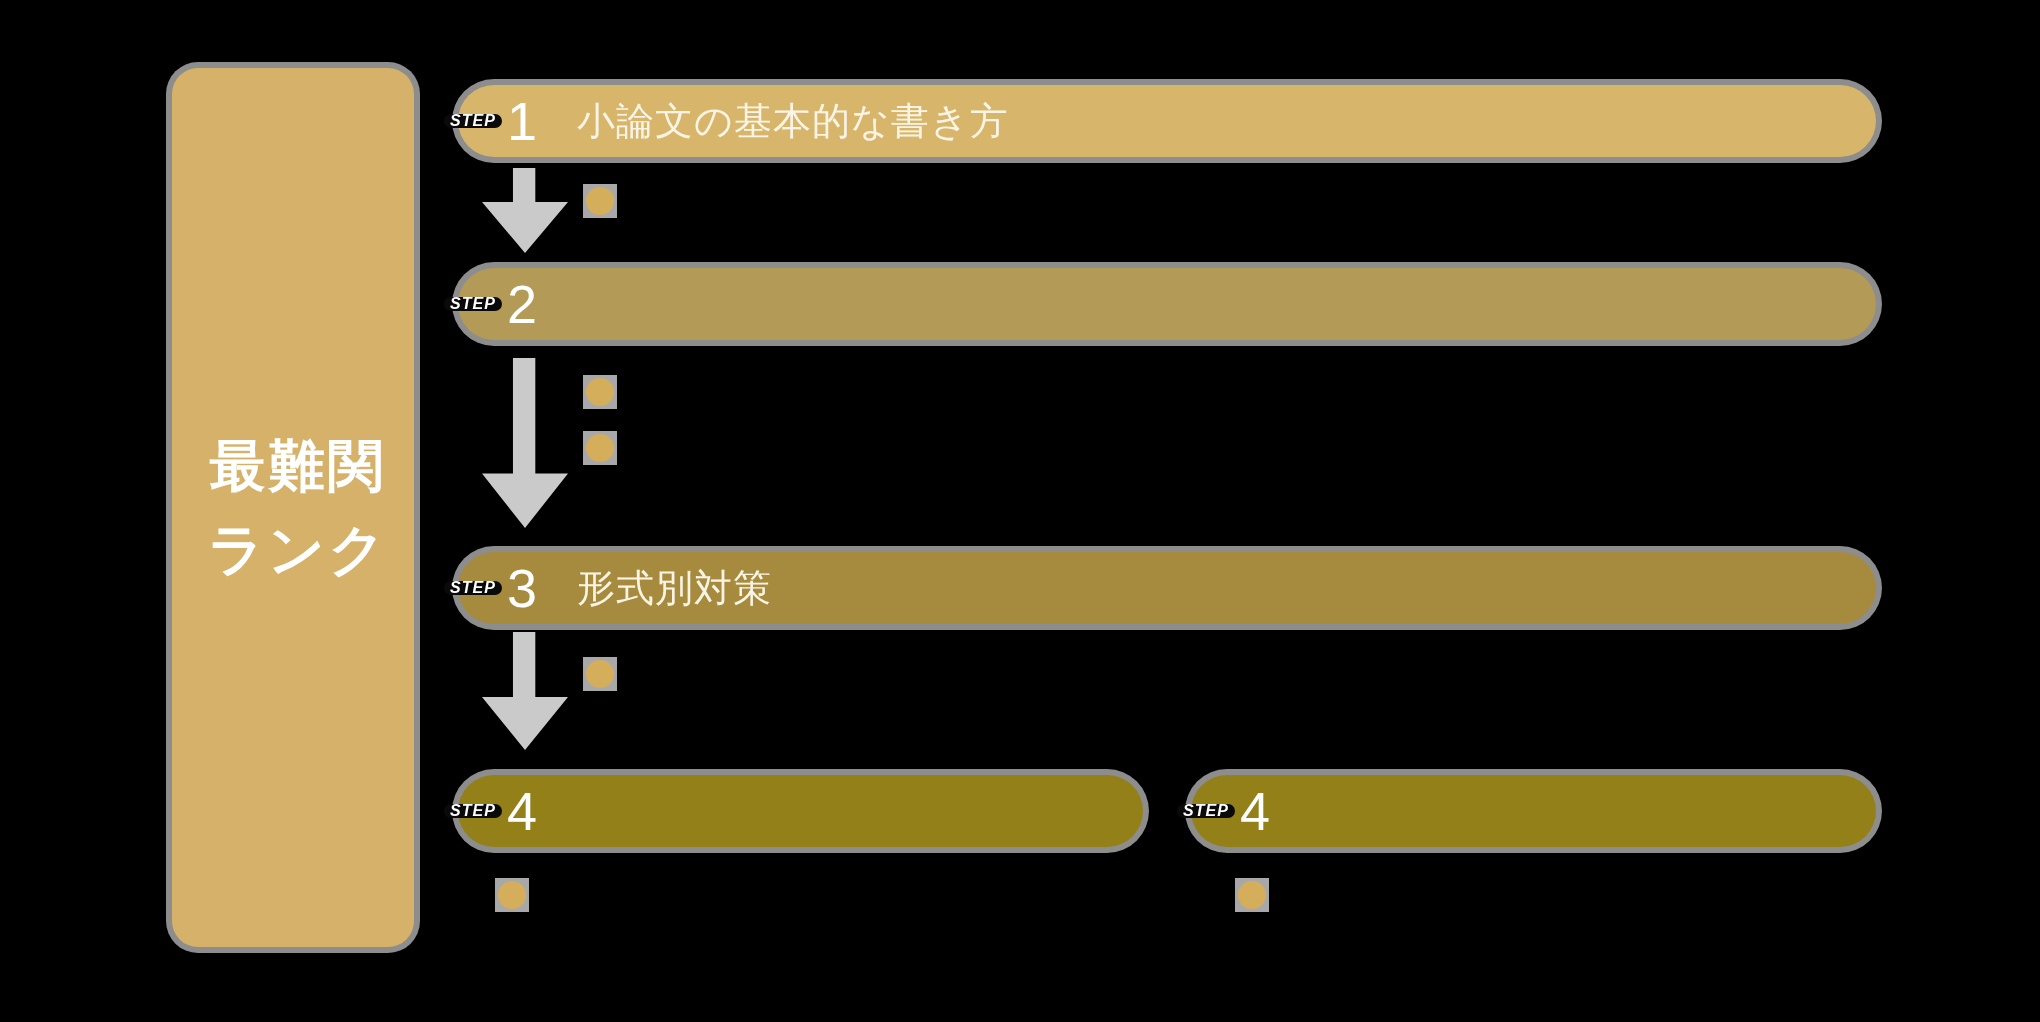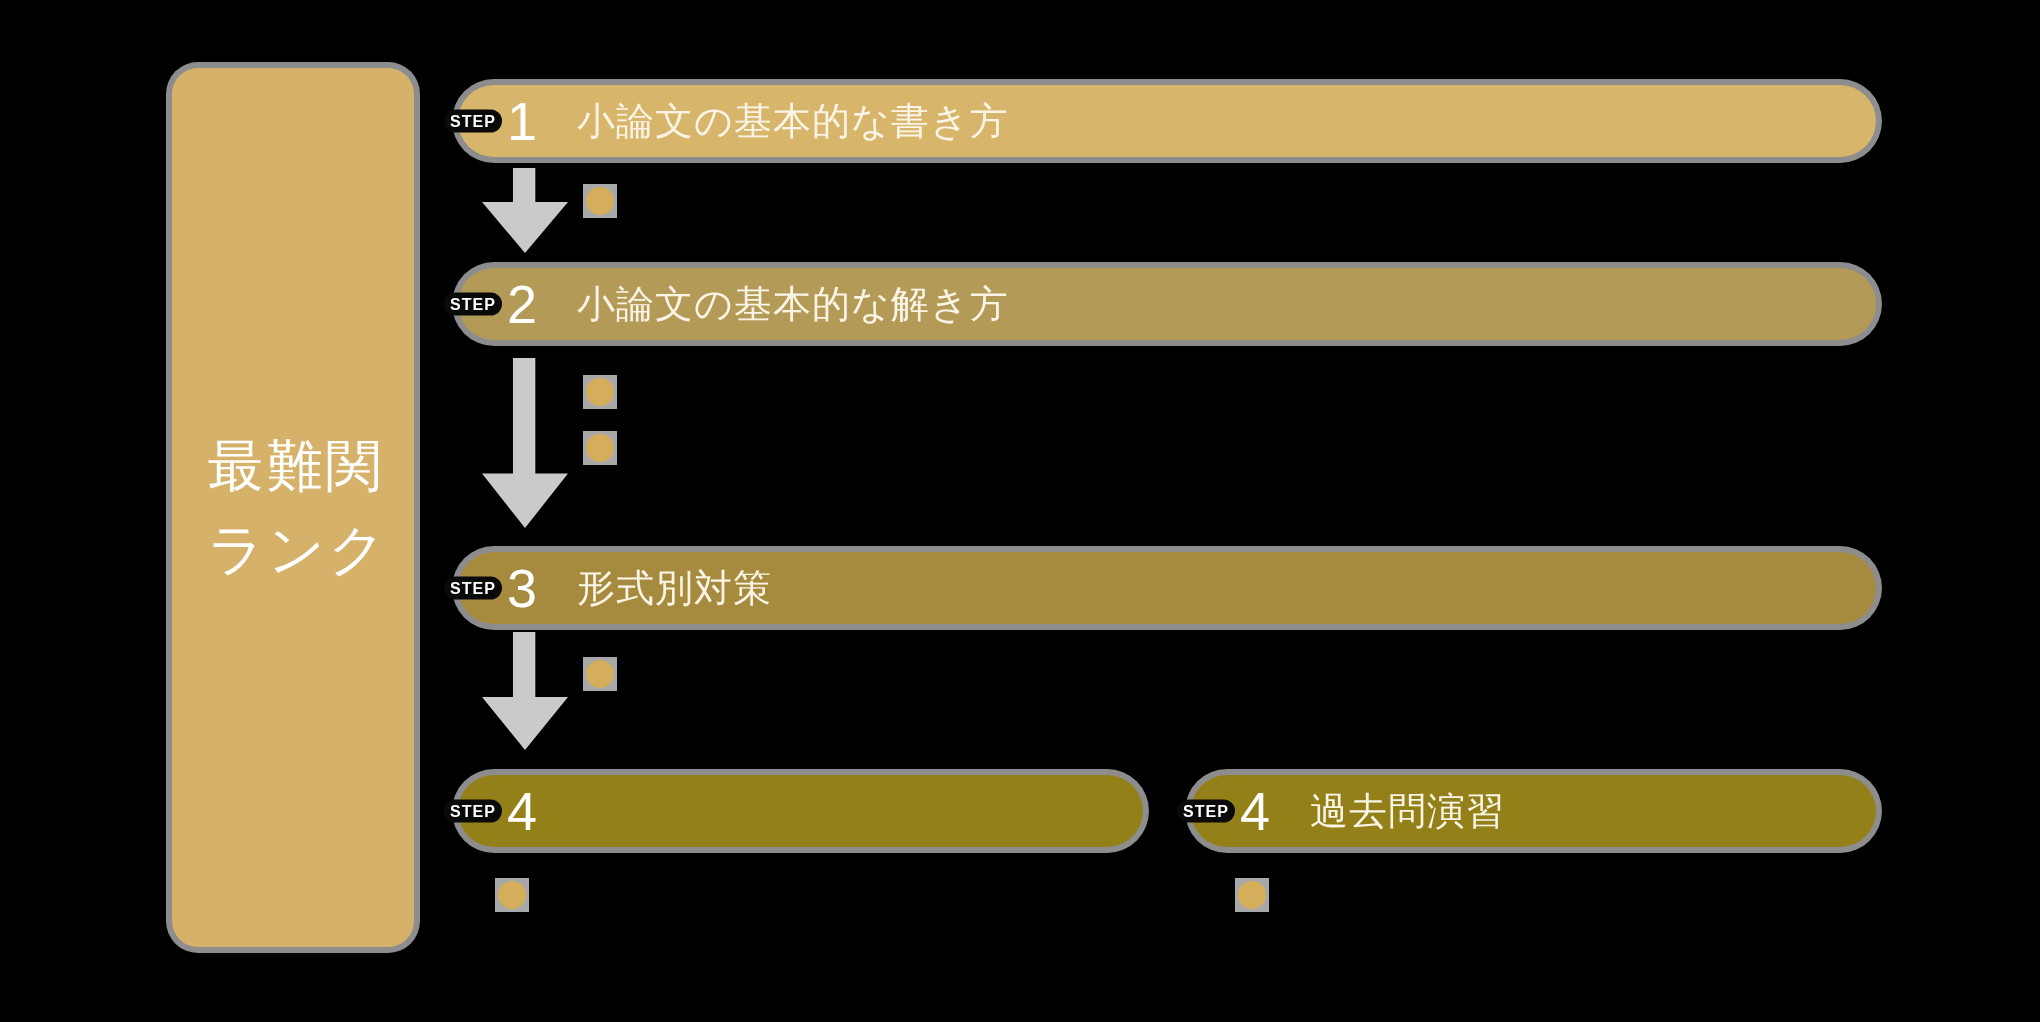--- a/index.html
+++ b/index.html
@@ -28,22 +28,22 @@
     display: flex;
     flex-direction: column;
     align-items: center;
     justify-content: center;
   }
   .sidebar-label {
     color: #ffffff;
     font-size: 56px;
     line-height: 1.5;
     letter-spacing: 3px;
-    text-align: left;
-    font-weight: 400;
+    text-align: center;
+    font-weight: 700;
     margin-left: 10px;
   }
 
   
   .bar {
     position: absolute;
     height: 72px;
     border-radius: 36px;
     box-shadow: 0 0 0 6px rgba(166,166,166,0.85);
     display: flex;
@@ -56,30 +56,31 @@
   .bar-3  { left: 458px;  top: 552px; width: 1418px; }
   .bar-4l { left: 458px;  top: 775px; width: 685px;  }
   .bar-4r { left: 1191px; top: 775px; width: 685px;  }
 
   .step-badge {
     position: absolute;
     left: -14px;
     top: 50%;
     transform: translateY(-50%);
     width: 58px;
-    height: 23px;
+    height: 14px;
     border-radius: 13px;
     background: #0a0a0a;
     color: #ffffff;
     font-size: 16px;
     font-weight: 700;
     letter-spacing: 1px;
     display: flex;
     align-items: center;
     justify-content: center;
+    font-style: italic;
   }
   .step-number {
     color: #ffffff;
     font-size: 54px;
     font-weight: 500;
     line-height: 1;
   }
   .step-label {
     color: #f9f4e6;
     font-size: 38px;
@@ -141,21 +142,20 @@
   </div>
 
   <div class="arrow arrow-1"></div>
   <span class="dot dot-1" style="background: rgb(168, 168, 168);">
     <i class="dot-circle" style="background: rgb(213, 174, 92);"></i>
   </span>
 
   <div class="bar bar-2" style="background: rgb(180, 154, 87);">
     <span class="step-badge">STEP</span>
     <span class="step-number">2</span>
-    <span class="step-label">小論文の基本的な解き方</span>
   </div>
 
   <div class="arrow arrow-2"></div>
   <span class="dot dot-2a" style="background: rgb(168, 168, 168);">
     <i class="dot-circle" style="background: rgb(213, 174, 92);"></i>
   </span>
   <span class="dot dot-2b" style="background: rgb(168, 168, 168);">
     <i class="dot-circle" style="background: rgb(213, 174, 92);"></i>
   </span>
 
@@ -171,21 +171,20 @@
   </span>
 
   <div class="bar bar-4l" style="background: rgb(147, 128, 24);">
     <span class="step-badge">STEP</span>
     <span class="step-number">4</span>
   </div>
 
   <div class="bar bar-4r" style="background: rgb(147, 128, 24);">
     <span class="step-badge">STEP</span>
     <span class="step-number">4</span>
-    <span class="step-label">過去問演習</span>
   </div>
 
   <span class="dot dot-4l" style="background: rgb(168, 168, 168);">
     <i class="dot-circle" style="background: rgb(213, 174, 92);"></i>
   </span>
   <span class="dot dot-4r" style="background: rgb(168, 168, 168);">
     <i class="dot-circle" style="background: rgb(213, 174, 92);"></i>
   </span>
 
 </div>

